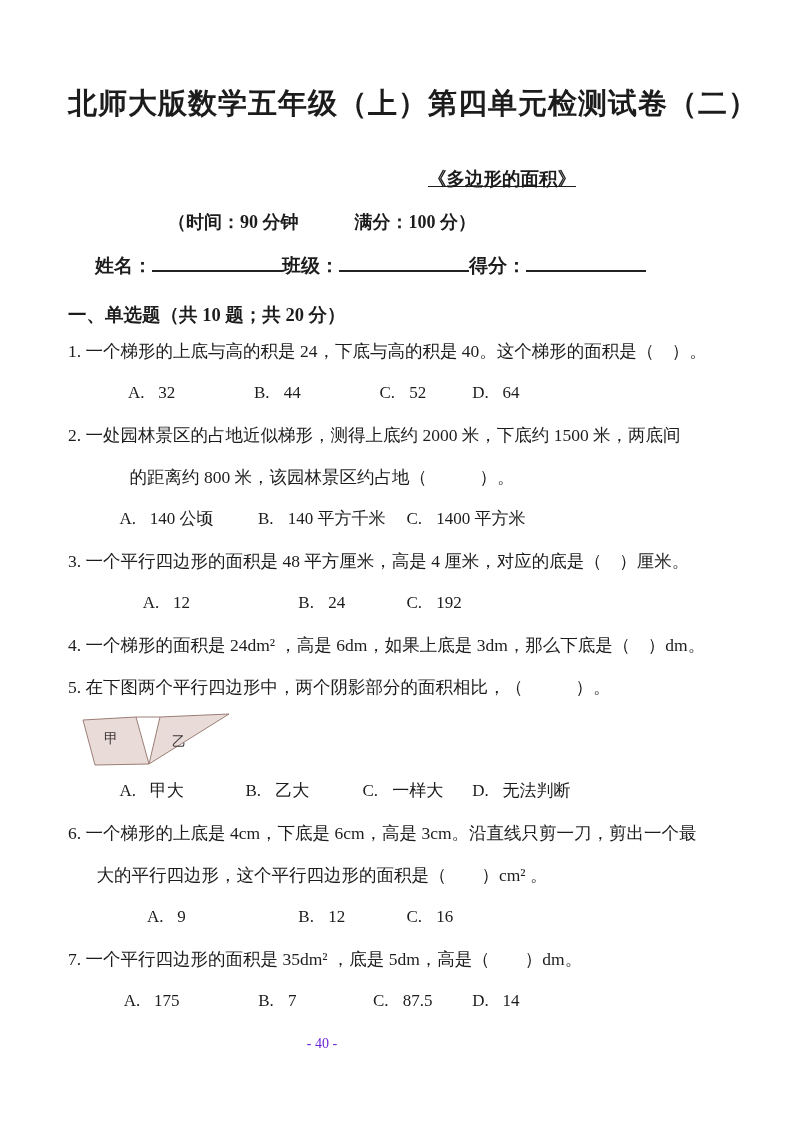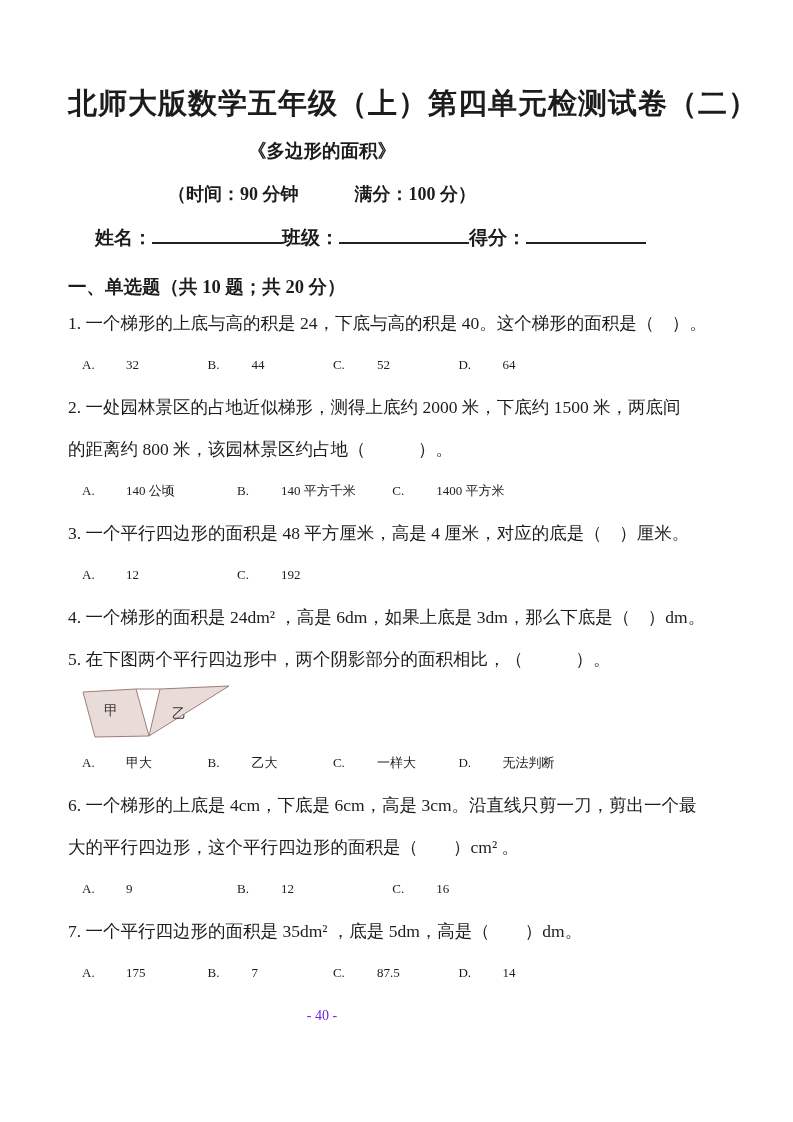--- a/index.html
+++ b/index.html
@@ -18,24 +18,25 @@
     background: #ffffff;
   }
   .title {
     font-size: 29px;
     font-weight: bold;
     text-align: center;
     letter-spacing: 1px;
     white-space: nowrap;
   }
   .subtitle {
-    margin-top: 14px;
+    margin-top: 42px;
     font-size: 18.5px;
     font-weight: bold;
-    text-align: center;
+    text-align: right;
+    text-decoration: underline;
   }
   .meta {
     margin-top: 19px;
     font-size: 18px;
     font-weight: bold;
     text-align: center;
   }
   .meta-part2 { margin-left: 56px; }
   .fill-row {
     margin-top: 19px;
@@ -49,29 +50,29 @@
     width: 130px;
     height: 15px;
     border-bottom: 2px solid #222222;
   }
   .blank.short { width: 120px; }
   .section-heading {
     margin-top: 23px;
     font-size: 18.5px;
     font-weight: bold;
   }
-  .questions { margin-top: 3px; }
+  .questions { margin-top: 3px; text-align: center; }
   .q-line {
     font-size: 17.5px;
     line-height: 42px;
     white-space: nowrap;
   }
   .opts {
     display: flex;
-    font-size: 13px;
+    font-size: 17px;
     line-height: 42px;
     padding-left: 14px;
     white-space: nowrap;
   }
   .opts.cols4 .option { width: 25.4%; }
   .opts.cols3 .option { width: 31.4%; }
   .opts .option:last-child { width: auto; }
   .opt-label {
     display: inline-block;
     min-width: 44px;
@@ -131,20 +132,21 @@
         <span class="option"><span class="opt-label">A.</span><span>140 公顷</span></span>
         <span class="option"><span class="opt-label">B.</span><span>140 平方千米</span></span>
         <span class="option"><span class="opt-label">C.</span><span>1400 平方米</span></span>
       </div>
     </div>
 
     <div>
       <div class="q-line">3. 一个平行四边形的面积是 48 平方厘米，高是 4 厘米，对应的底是（　）厘米。</div>
       <div class="opts cols3">
         <span class="option"><span class="opt-label">A.</span><span>12</span></span>
+        <span class="option"><span class="opt-label">B.</span><span>24</span></span>
         <span class="option"><span class="opt-label">C.</span><span>192</span></span>
       </div>
     </div>
 
     <div>
       <div class="q-line">4. 一个梯形的面积是 24dm² ，高是 6dm，如果上底是 3dm，那么下底是（　）dm。</div>
     </div>
 
     <div>
       <div class="q-line">5. 在下图两个平行四边形中，两个阴影部分的面积相比，（　　　）。</div>

